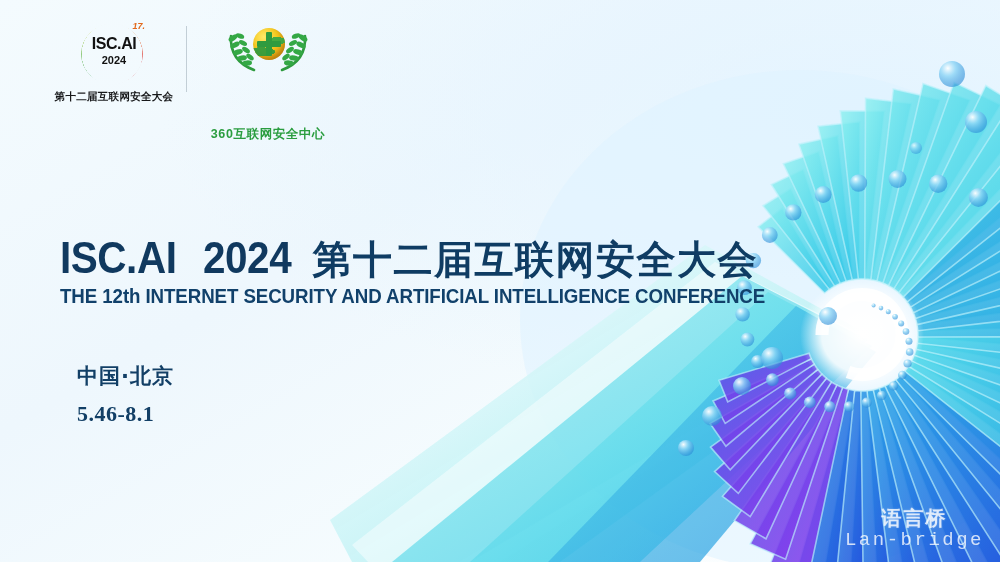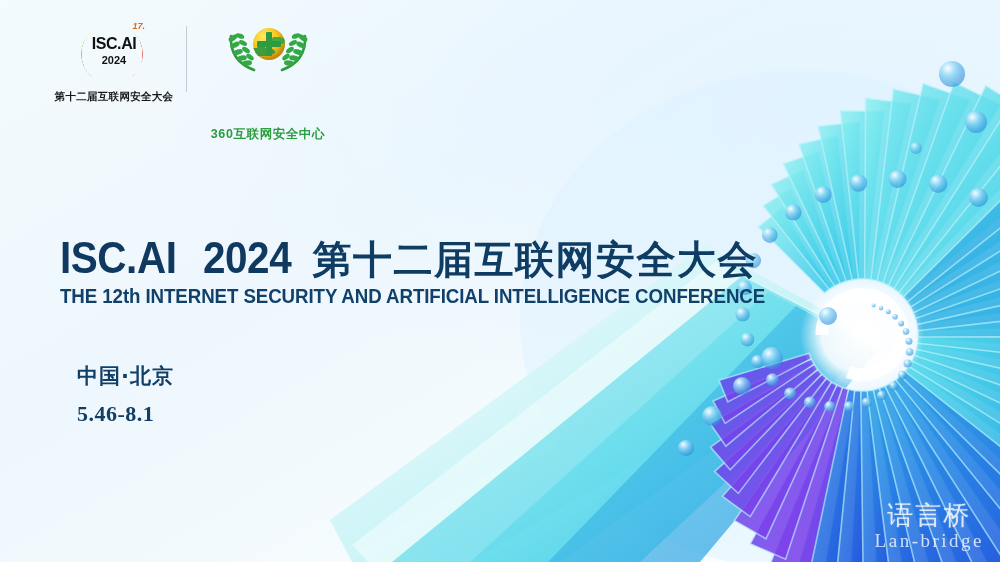--- a/index.html
+++ b/index.html
@@ -107,25 +107,25 @@
     font-size:22px;font-weight:700;color:#123f66;line-height:1;letter-spacing:.5px;
   }
 
   
   .watermark{
     position:absolute;right:16px;bottom:12px;text-align:center;
     color:rgba(255,255,255,.78);pointer-events:none;user-select:none;
   }
   .wm-cn{
     font-family:"DejaVu Sans","Liberation Sans",sans-serif;
-    font-size:26px;font-weight:400;letter-spacing:2px;line-height:1;
+    font-size:20px;font-weight:700;letter-spacing:2px;line-height:1;
     text-shadow:0 0 2px rgba(255,255,255,.35);
   }
   .wm-en{
-    font-family:Liberation Serif, serif;
+    font-family:Liberation Mono, monospace;
     font-size:19px;font-weight:400;letter-spacing:2.5px;line-height:1;margin-top:3px;
   }
 </style>
 </head>
 <body>
 
 <div id="poster">
 
   <div id="art">
     <svg viewBox="0 0 1000 562" preserveAspectRatio="none" aria-hidden="true">

